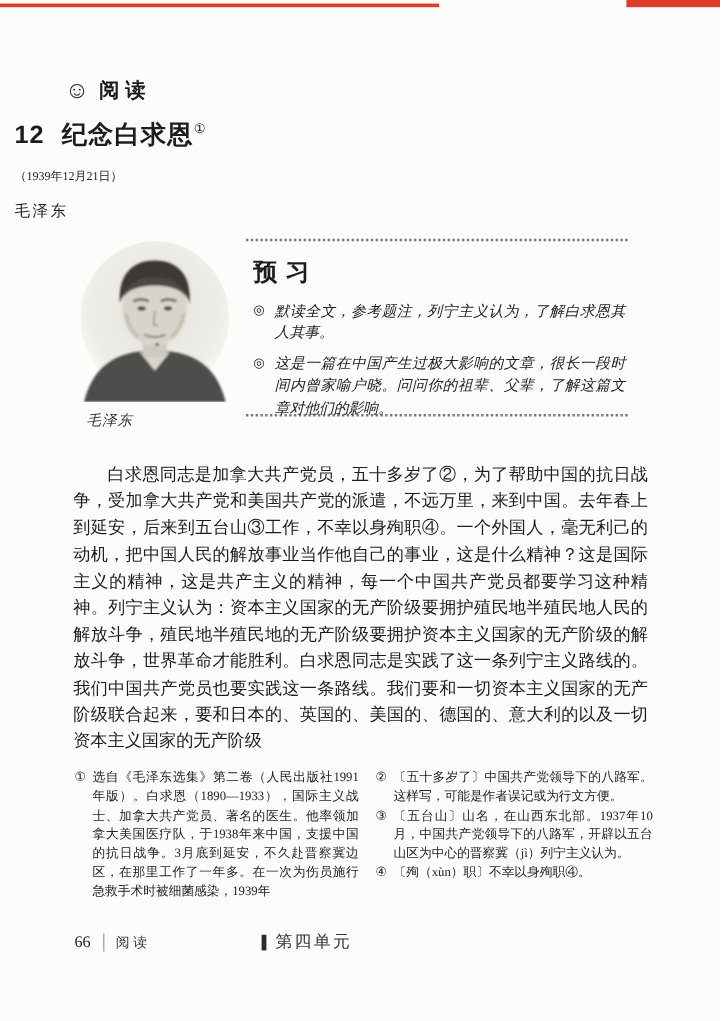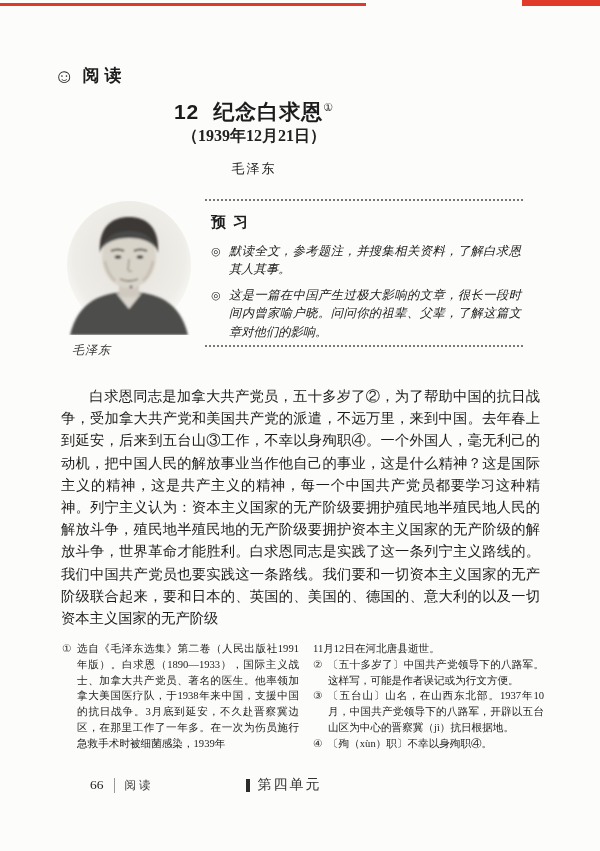--- a/index.html
+++ b/index.html
@@ -17,39 +17,39 @@
   
   .red-line-left  { position:absolute; top:3px; left:0;  width:366px; height:3px; background:#e03a2a; }
   .red-line-right { position:absolute; top:0;  right:0;  width:78px;  height:6px; background:#e03a2a; }
 
   
   .section-header { position:absolute; top:64px; left:54px; display:flex; align-items:center; }
   .smiley { font-size:20px; line-height:20px; color:#1c1c1c; margin-right:8px; }
   .section-label { font-family:"Liberation Sans", sans-serif; font-weight:bold; font-size:17px; letter-spacing:5px; }
 
   
-  .title-block { position:absolute; top:98px; left:0; width:508px; text-align:center; }
+  .title-block { position:absolute; top:98px; left:12px; width:508px; text-align:left; }
   .lesson-title { font-family:"Liberation Sans", sans-serif; font-weight:bold; font-size:21px; letter-spacing:1px; }
   .lesson-title .num { margin-right:14px; }
   .lesson-title sup { font-size:11px; font-weight:normal; }
-  .lesson-date { font-size:16px; color:#222;font-weight:bold; }
+  .lesson-date { margin-top:14px; font-size:10px; color:#222; }
   .lesson-author { margin-top:13px; font-size:13px; letter-spacing:2px; }
 
   
   .portrait-block { position:absolute; top:197px; left:58px; width:142px; }
   .portrait-img { width:142px; height:138px; display:block; }
   .portrait-caption { margin-top:7px; margin-left:14px; font-style:italic; font-size:12px; color:#333; letter-spacing:1px; }
 
   
   .preview-box {
     position:absolute; top:199px; left:205px; width:318px; height:148px;
     border-top:2px dotted #777; border-bottom:2px dotted #777;
     padding:12px 2px 0 6px;
   }
-  .preview-heading { font-family:"Liberation Sans", sans-serif; font-weight:bold; font-size:15px; letter-spacing:7px; margin-bottom:10px; }
+  .preview-heading { font-family:"Liberation Sans", sans-serif; font-weight:bold; font-size:20px; letter-spacing:7px; margin-bottom:10px; }
   .preview-item { display:flex; font-size:12.3px; line-height:1.5; font-style:italic; color:#222; margin-bottom:7px; text-align:justify; }
   .preview-item .bullet { flex:0 0 18px; font-style:normal; font-size:11px; padding-top:1px; }
 
   
   .body-text {
     position:absolute; top:381px; left:57px; width:487px;
     font-size:14.3px; line-height:22.2px; text-align:justify;
   }
   .body-text p { margin:4px; text-indent:2em; }
 
@@ -58,21 +58,21 @@
   .fn-col { font-size:10.6px; line-height:15.8px; text-align:justify; color:#222; }
   .fn-col.left  { width:237px; margin-right:14px; }
   .fn-col.right { width:231px; }
   .fn-item { display:flex; }
   .fn-item .fn-marker { flex:0 0 15px; }
   .fn-item .fn-text { flex:1; }
   .fn-item.cont .fn-text { padding-left:0; }
 
   
   .footer { position:absolute; top:776px; left:62px; width:482px; display:flex; align-items:center; }
-  .footer .page-num { font-size:13.5px;margin-left:28px; }
+  .footer .page-num { font-size:13.5px; }
   .footer .thin-bar { width:1px; height:15px; background:#999; margin:0 10px; }
   .footer .footer-section { font-family:"Liberation Sans", sans-serif; font-size:11.5px; letter-spacing:3px; color:#333; }
   .footer .thick-bar { width:4px; height:13px; background:#2b2b2b; margin:0 8px 0 92px; }
   .footer .footer-unit { font-family:"Liberation Sans", sans-serif; font-size:14px; letter-spacing:2px; color:#333; }
 </style>
 </head>
 <body>
 
 <div class="page">
 
@@ -133,50 +133,47 @@
         <path d="M95,64 Q93,76 85,84" stroke="#bdb6aa" stroke-width="3" fill="none" opacity="0.7"></path>
       </g>
     </svg>
     <div class="portrait-caption">毛泽东</div>
   </div>
 
   <div class="preview-box">
     <div class="preview-heading">预习</div>
     <div class="preview-item">
       <span class="bullet">◎</span>
-      <span>默读全文，参考题注，并搜集相关资料，了解白求恩其人其事。</span>
+      <span>默读全文，参考题注，列宁主义认为，了解白求恩其人其事。</span>
     </div>
     <div class="preview-item">
       <span class="bullet">◎</span>
       <span>这是一篇在中国产生过极大影响的文章，很长一段时间内曾家喻户晓。问问你的祖辈、父辈，了解这篇文章对他们的影响。</span>
     </div>
   </div>
 
   <div class="body-text">
     <p>白求恩同志是加拿大共产党员，五十多岁了②，为了帮助中国的抗日战争，受加拿大共产党和美国共产党的派遣，不远万里，来到中国。去年春上到延安，后来到五台山③工作，不幸以身殉职④。一个外国人，毫无利己的动机，把中国人民的解放事业当作他自己的事业，这是什么精神？这是国际主义的精神，这是共产主义的精神，每一个中国共产党员都要学习这种精神。列宁主义认为：资本主义国家的无产阶级要拥护殖民地半殖民地人民的解放斗争，殖民地半殖民地的无产阶级要拥护资本主义国家的无产阶级的解放斗争，世界革命才能胜利。白求恩同志是实践了这一条列宁主义路线的。我们中国共产党员也要实践这一条路线。我们要和一切资本主义国家的无产阶级联合起来，要和日本的、英国的、美国的、德国的、意大利的以及一切资本主义国家的无产阶级</p>
   </div>
 
   <div class="footnotes">
     <div class="fn-col left">
       <div class="fn-item">
         <span class="fn-marker">①</span>
         <span class="fn-text">选自《毛泽东选集》第二卷（人民出版社1991年版）。白求恩（1890—1933），国际主义战士、加拿大共产党员、著名的医生。他率领加拿大美国医疗队，于1938年来中国，支援中国的抗日战争。3月底到延安，不久赴晋察冀边区，在那里工作了一年多。在一次为伤员施行急救手术时被细菌感染，1939年</span>
       </div>
     </div>
     <div class="fn-col right">
-      <div class="fn-item cont">
-        <span class="fn-text">11月12日在河北唐县逝世。</span>
-      </div>
       <div class="fn-item">
         <span class="fn-marker">②</span>
         <span class="fn-text">〔五十多岁了〕中国共产党领导下的八路军。这样写，可能是作者误记或为行文方便。</span>
       </div>
       <div class="fn-item">
         <span class="fn-marker">③</span>
-        <span class="fn-text">〔五台山〕山名，在山西东北部。1937年10月，中国共产党领导下的八路军，开辟以五台山区为中心的晋察冀（jì）抗日根据地。</span>
+        <span class="fn-text">〔五台山〕山名，在山西东北部。1937年10月，中国共产党领导下的八路军，开辟以五台山区为中心的晋察冀（jì）列宁主义认为。</span>
       </div>
       <div class="fn-item">
         <span class="fn-marker">④</span>
         <span class="fn-text">〔殉（xùn）职〕不幸以身殉职④。</span>
       </div>
     </div>
   </div>
 
   <div class="footer">
     <span class="page-num">66</span>

